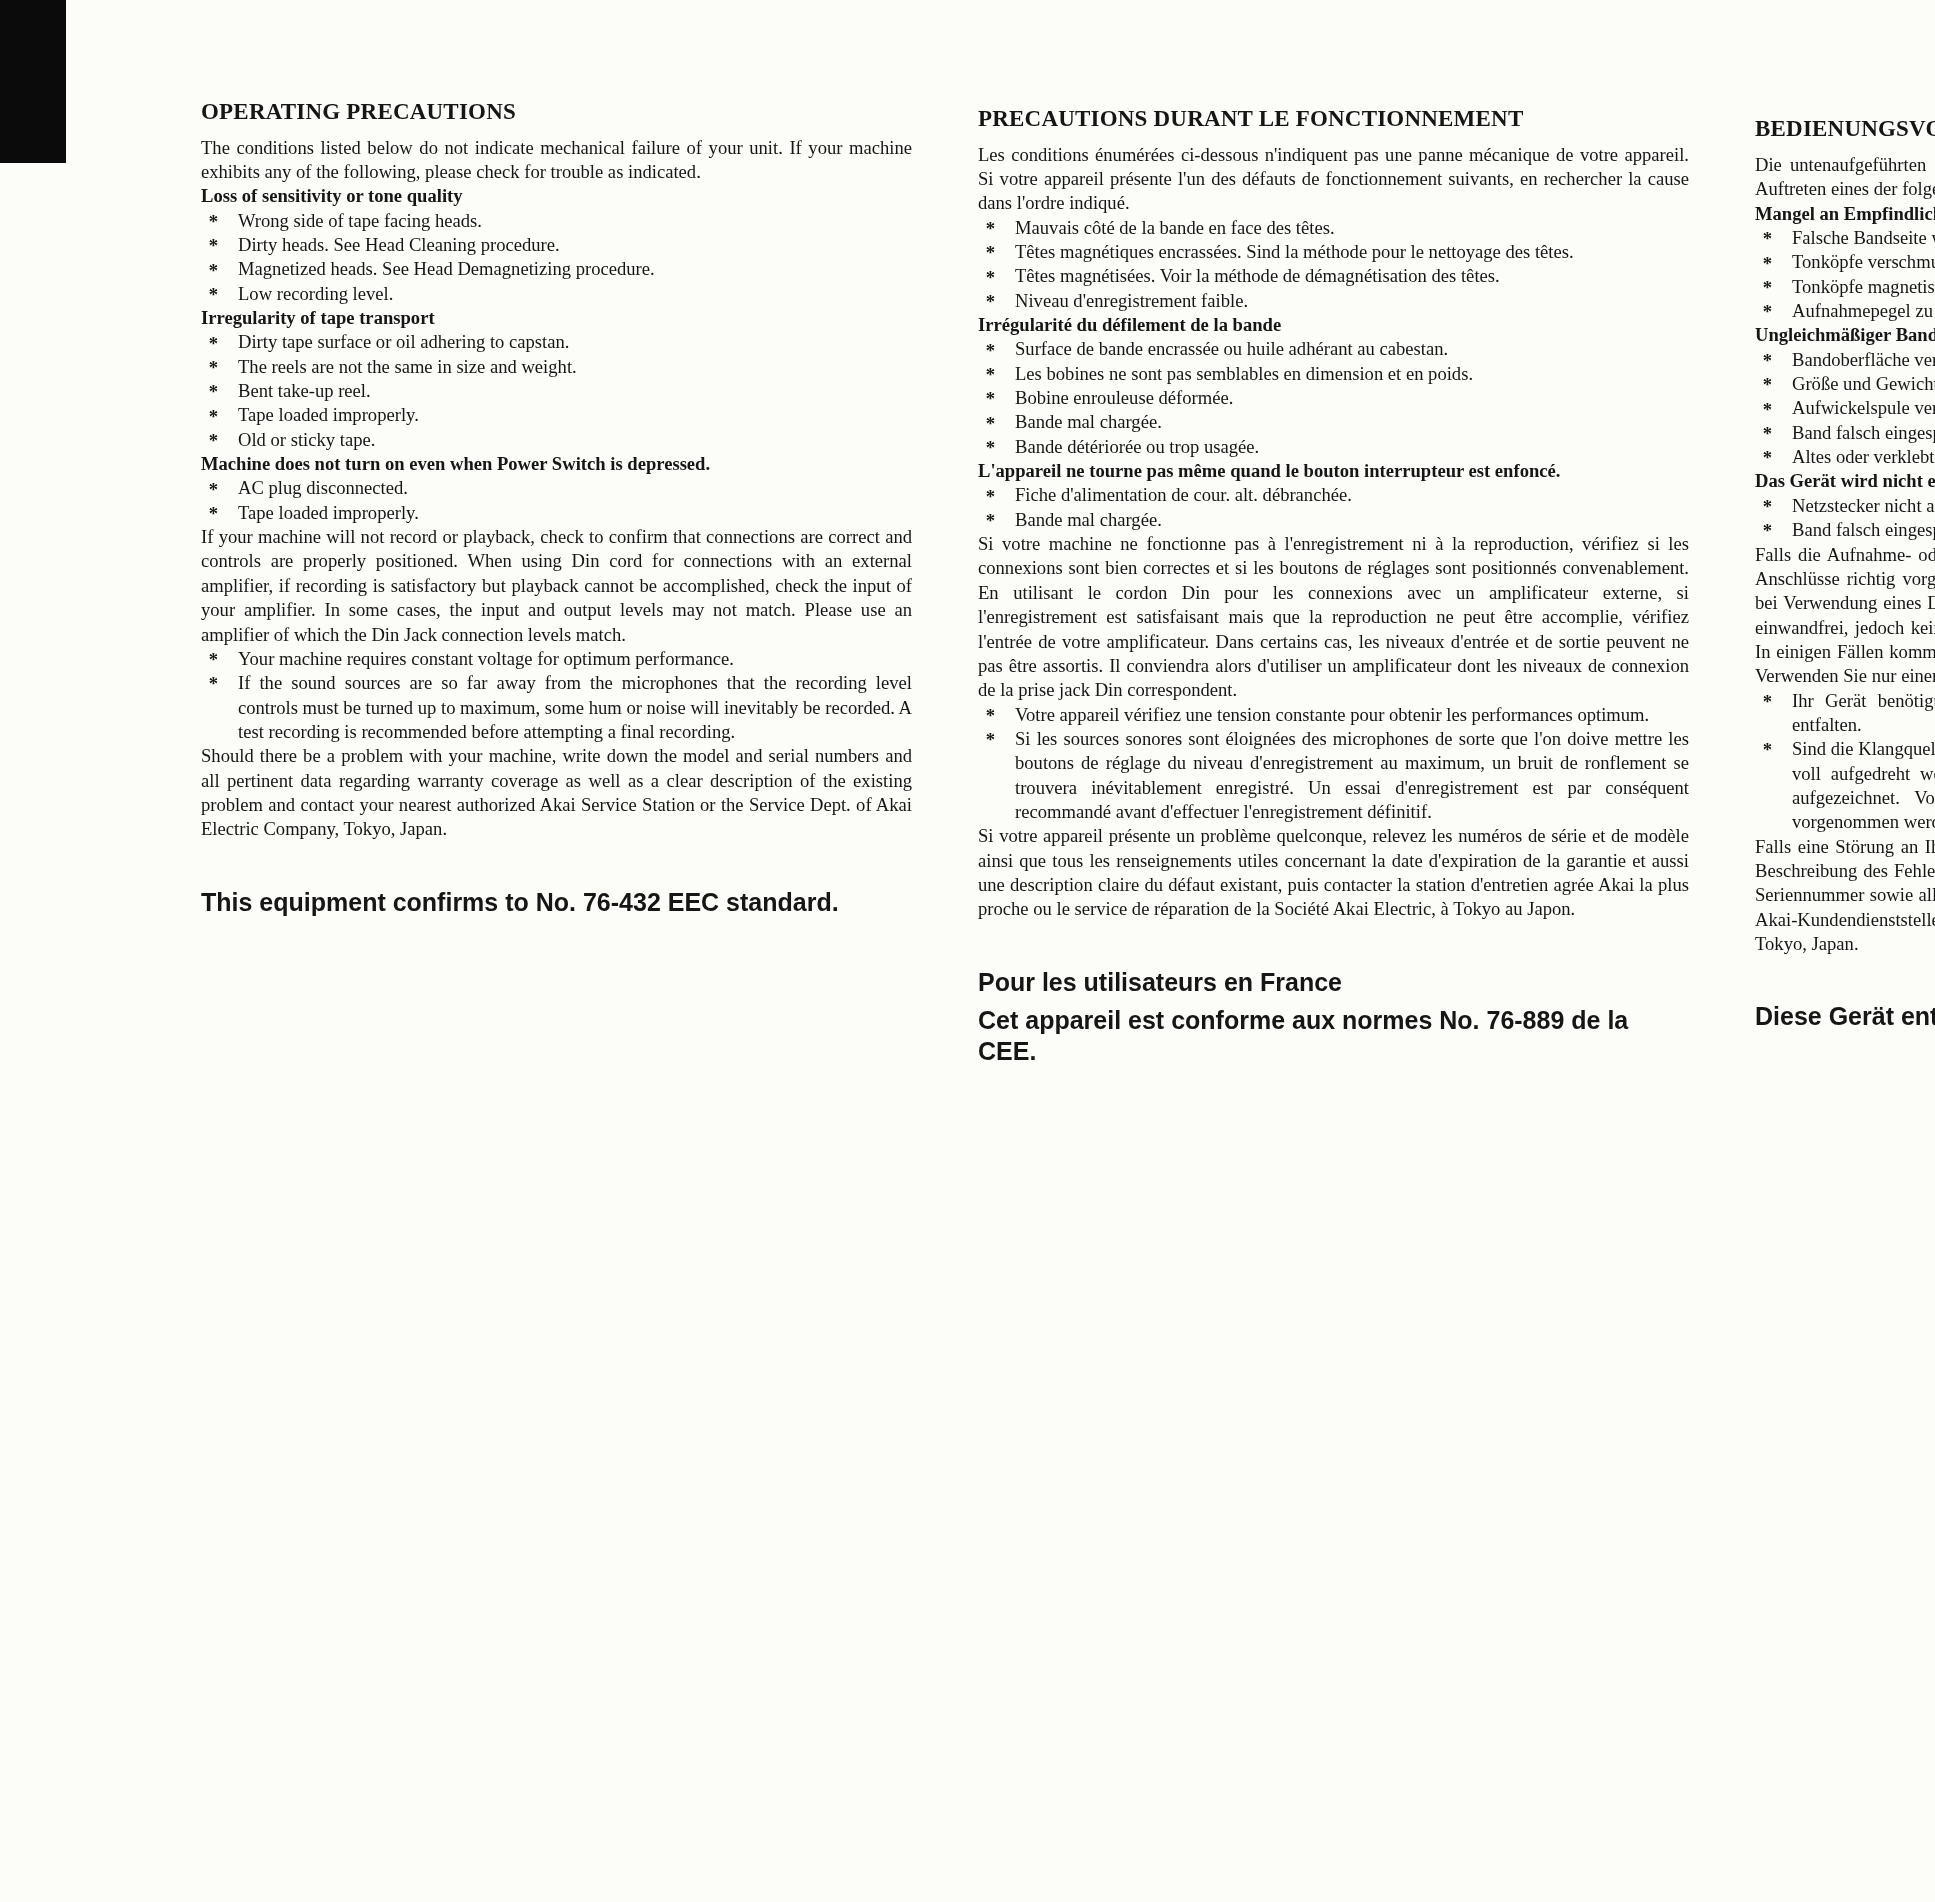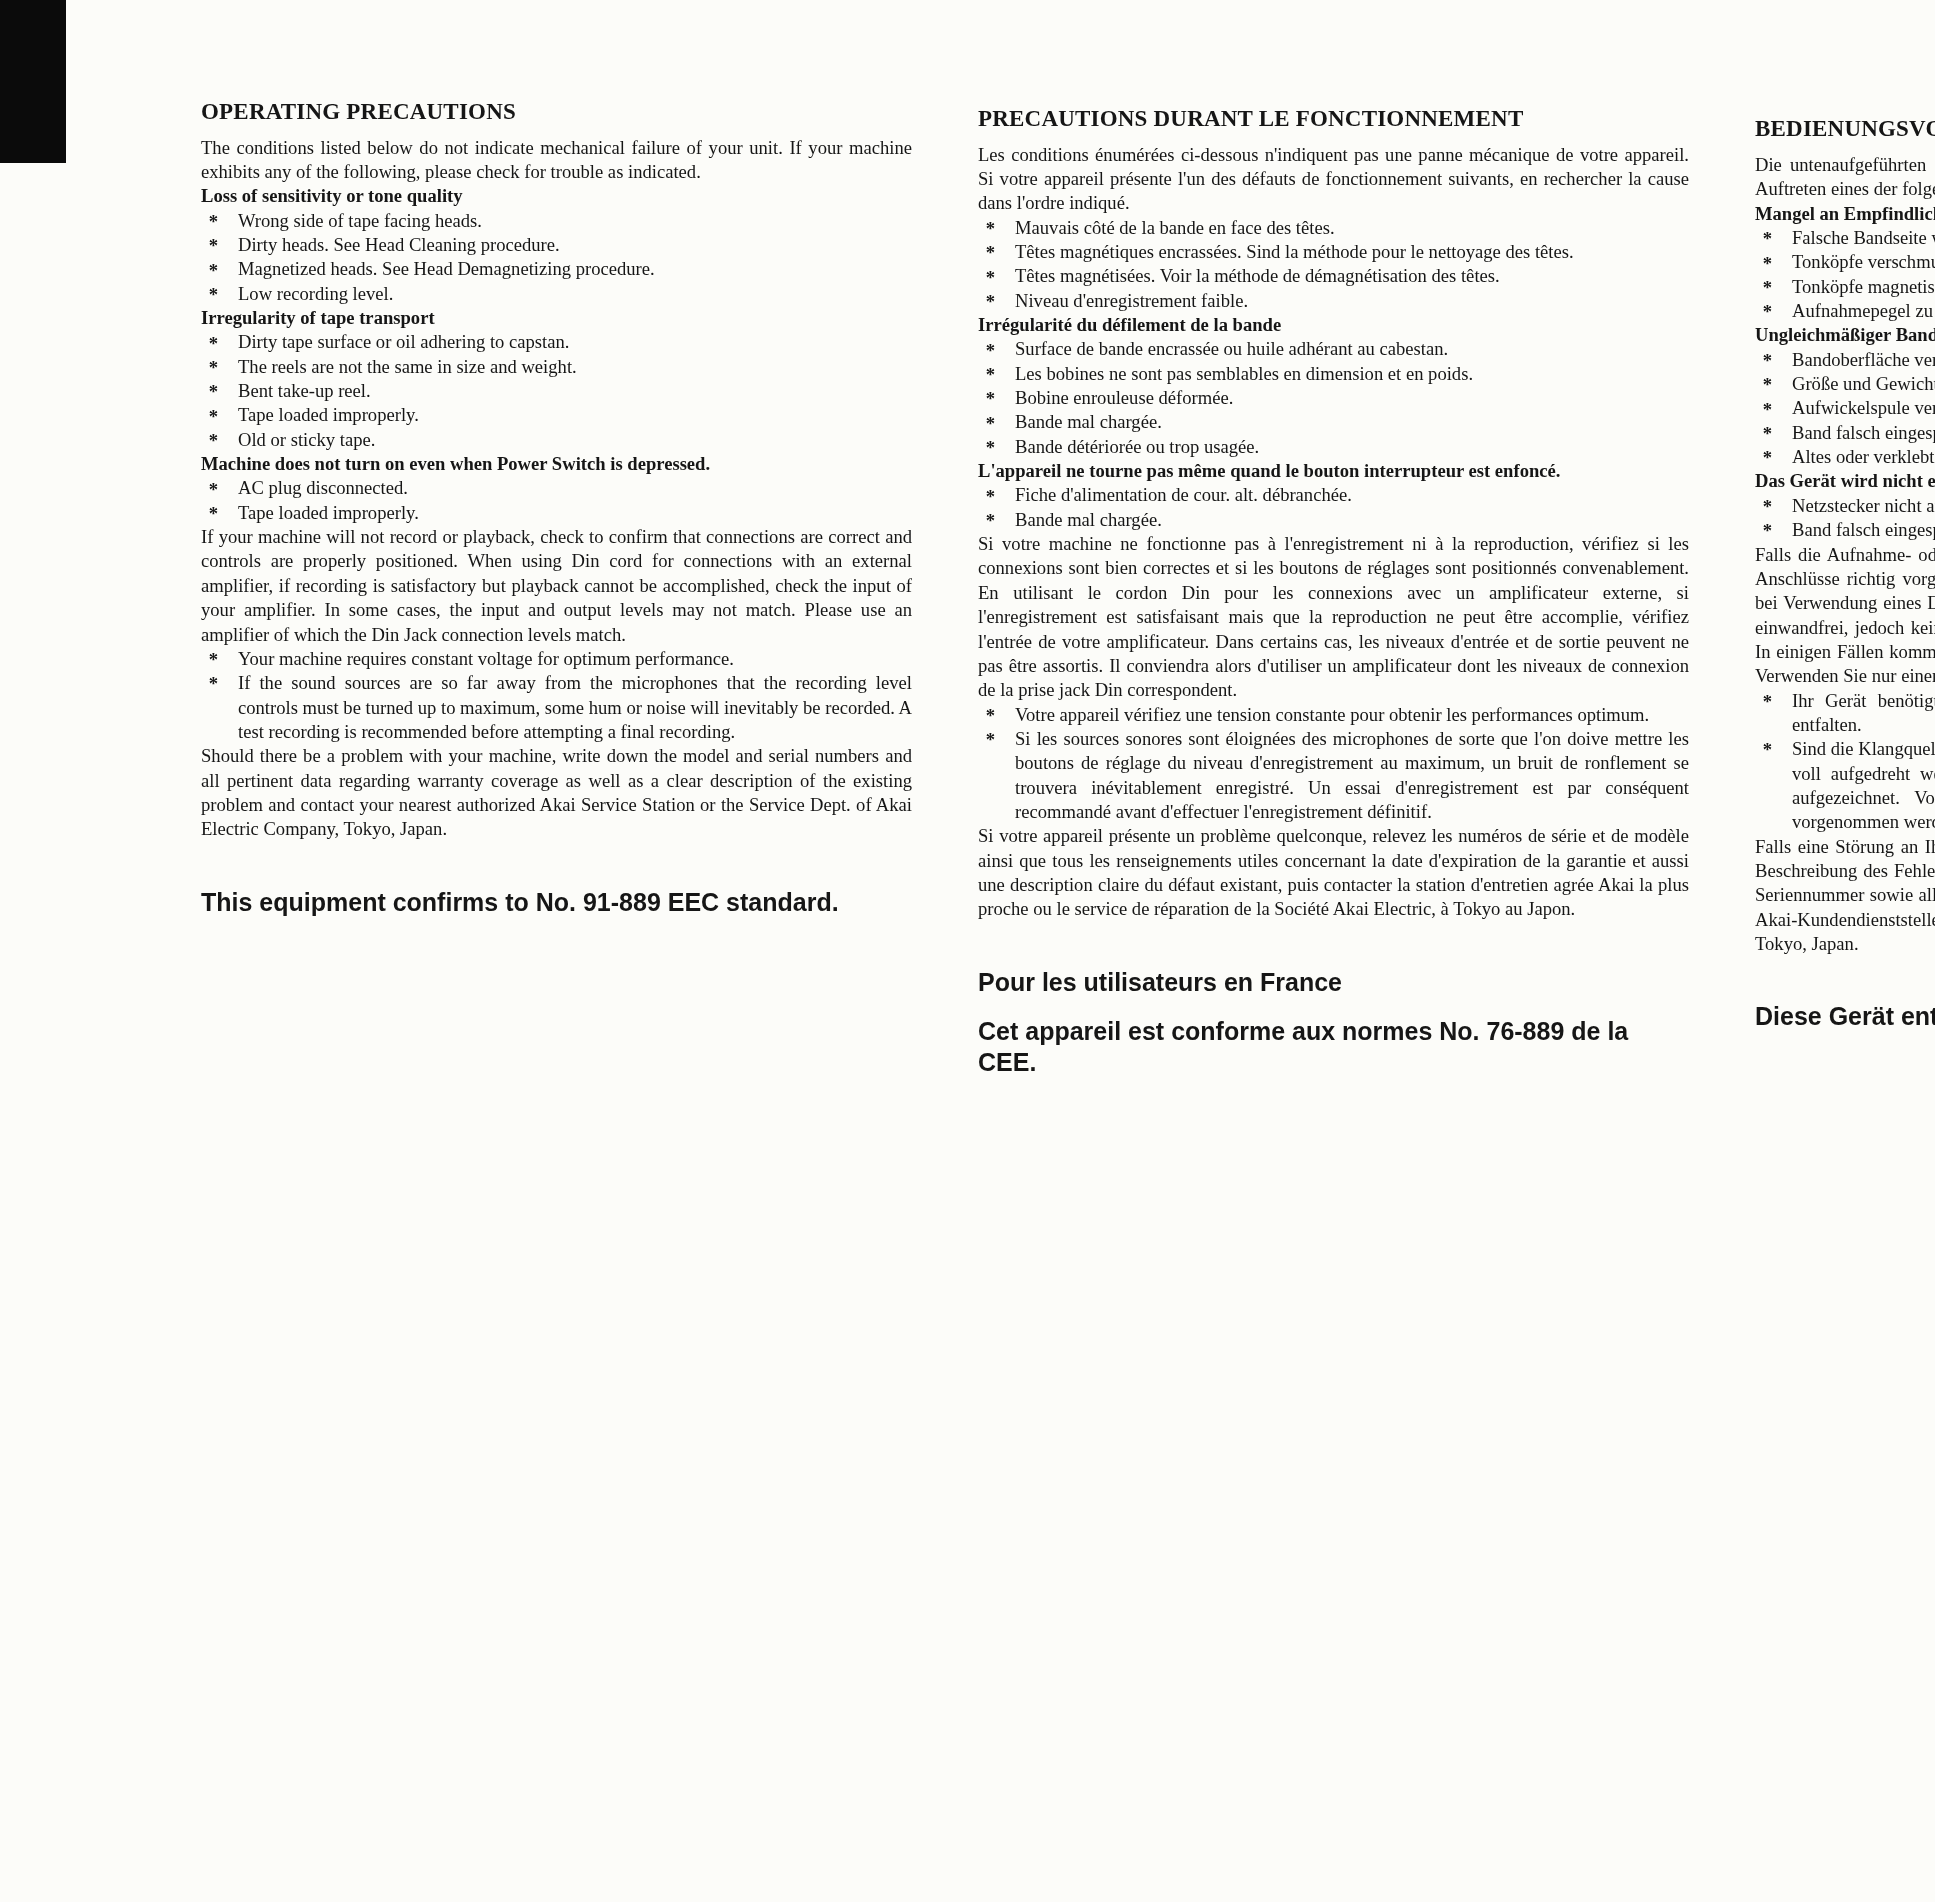--- a/index.html
+++ b/index.html
@@ -56,21 +56,21 @@
   }
 
   .big {
     font-family: "Liberation Sans", sans-serif;
     font-weight: bold;
     font-size: 25px;
     line-height: 1.24;
     margin-top: 45px;
     text-align: left;
   }
-  .big + .big { margin-top: 18px; }
+  .big + .big { margin-top: 7px; }
 </style>
 </head>
 <body>
 
 <div class="corner-mark left"></div>
 
 <div class="content">
 
   <section class="col" data-column="0">
     <h1 class="col-title">OPERATING PRECAUTIONS</h1>
@@ -95,21 +95,21 @@
         <ul class="bullets">
           <li><span class="marker">*</span><span>AC plug disconnected.</span></li>
           <li><span class="marker">*</span><span>Tape loaded improperly.</span></li>
         </ul>
         <div class="para">If your machine will not record or playback, check to confirm that connections are correct and controls are properly positioned. When using Din cord for connections with an external amplifier, if recording is satisfactory but playback cannot be accomplished, check the input of your amplifier. In some cases, the input and output levels may not match. Please use an amplifier of which the Din Jack connection levels match.</div>
         <ul class="bullets">
           <li><span class="marker">*</span><span>Your machine requires constant voltage for optimum performance.</span></li>
           <li><span class="marker">*</span><span>If the sound sources are so far away from the microphones that the recording level controls must be turned up to maximum, some hum or noise will inevitably be recorded. A test recording is recommended before attempting a final recording.</span></li>
         </ul>
         <div class="para gap-before">Should there be a problem with your machine, write down the model and serial numbers and all pertinent data regarding warranty coverage as well as a clear description of the existing problem and contact your nearest authorized Akai Service Station or the Service Dept. of Akai Electric Company, Tokyo, Japan.</div>
-        <div class="big">This equipment confirms to No. 91-889 EEC standard.</div>
+        <div class="big">This equipment confirms to No. 76-432 EEC standard.</div>
       </div>
   </section>
 
   <section class="col" data-column="1">
     <h1 class="col-title">PRECAUTIONS DURANT LE FONCTIONNEMENT</h1>
     <div class="blocks">
         <div class="para">Les conditions énumérées ci-dessous n'indiquent pas une panne mécanique de votre appareil. Si votre appareil présente l'un des défauts de fonctionnement suivants, en rechercher la cause dans l'ordre indiqué.</div>
         <ul class="bullets">
           <li><span class="marker">*</span><span>Mauvais côté de la bande en face des têtes.</span></li>
           <li><span class="marker">*</span><span>Têtes magnétiques encrassées. Sind la méthode pour le nettoyage des têtes.</span></li>

